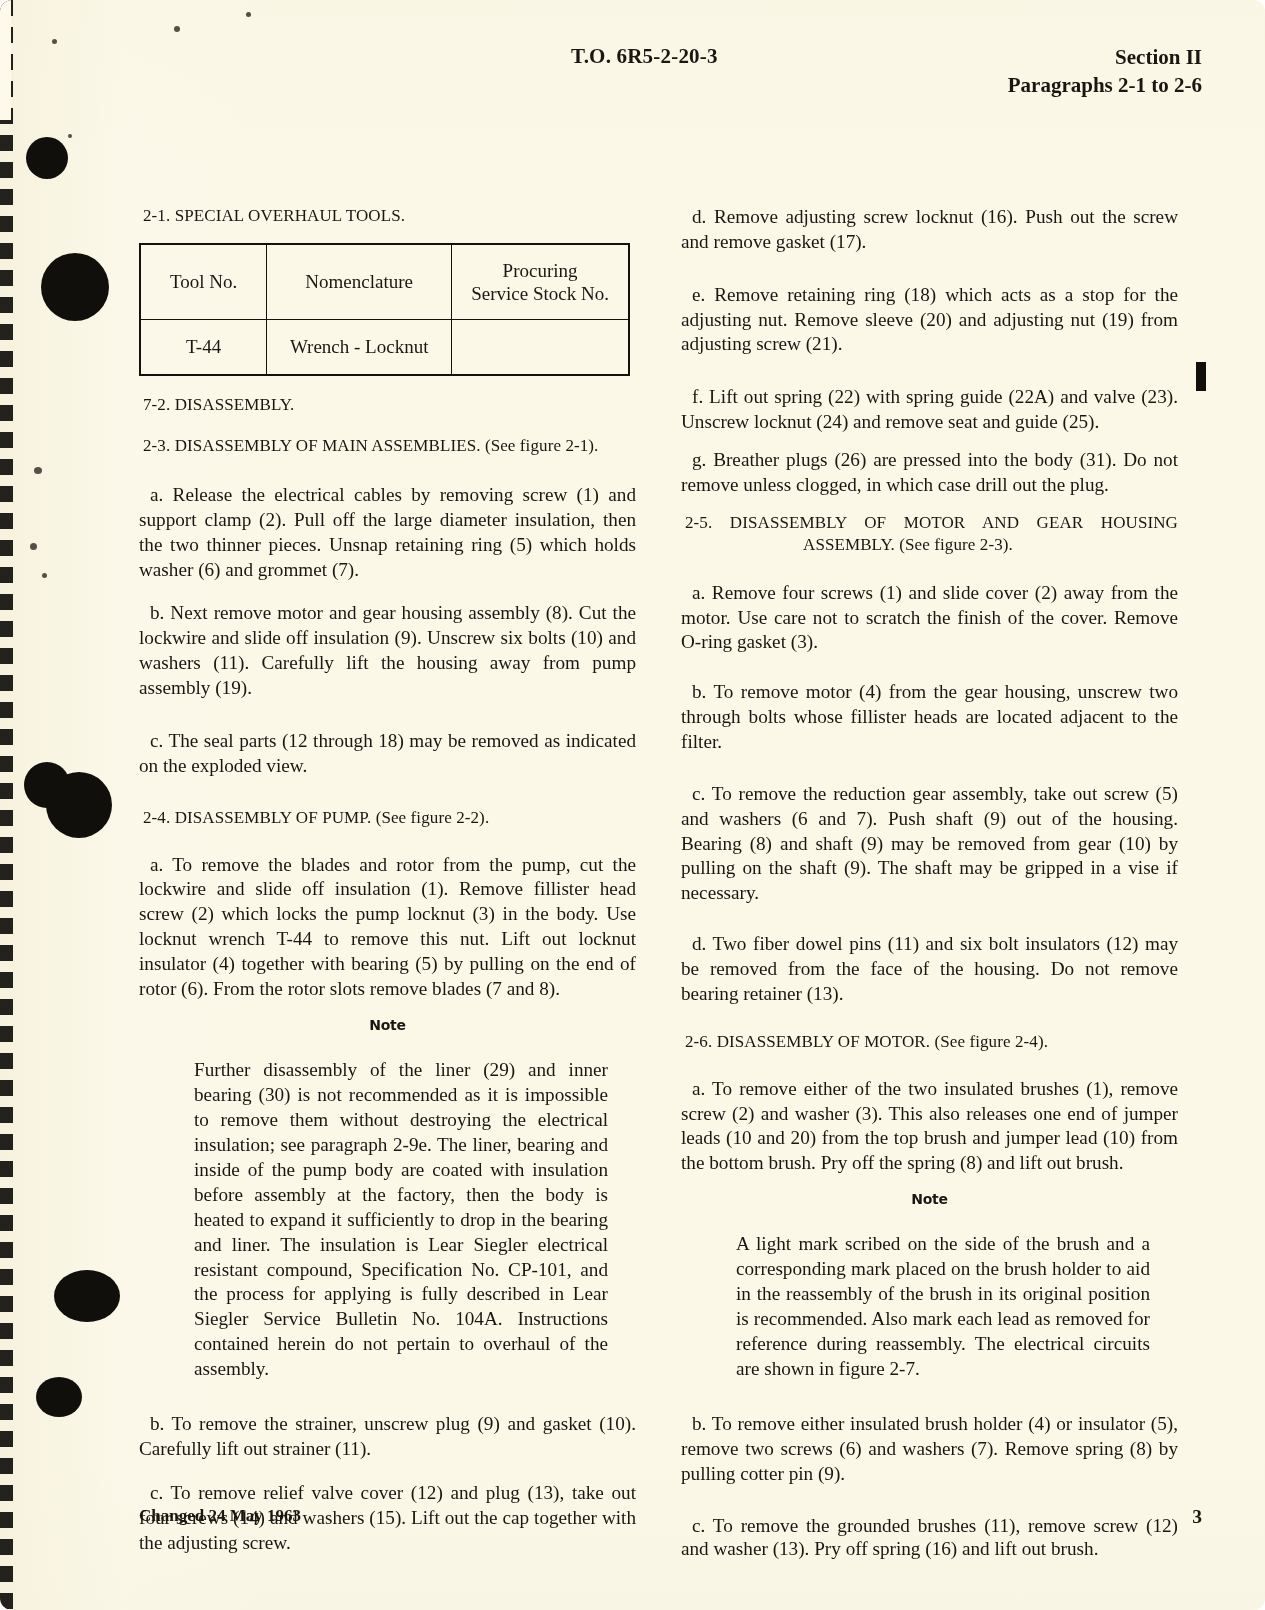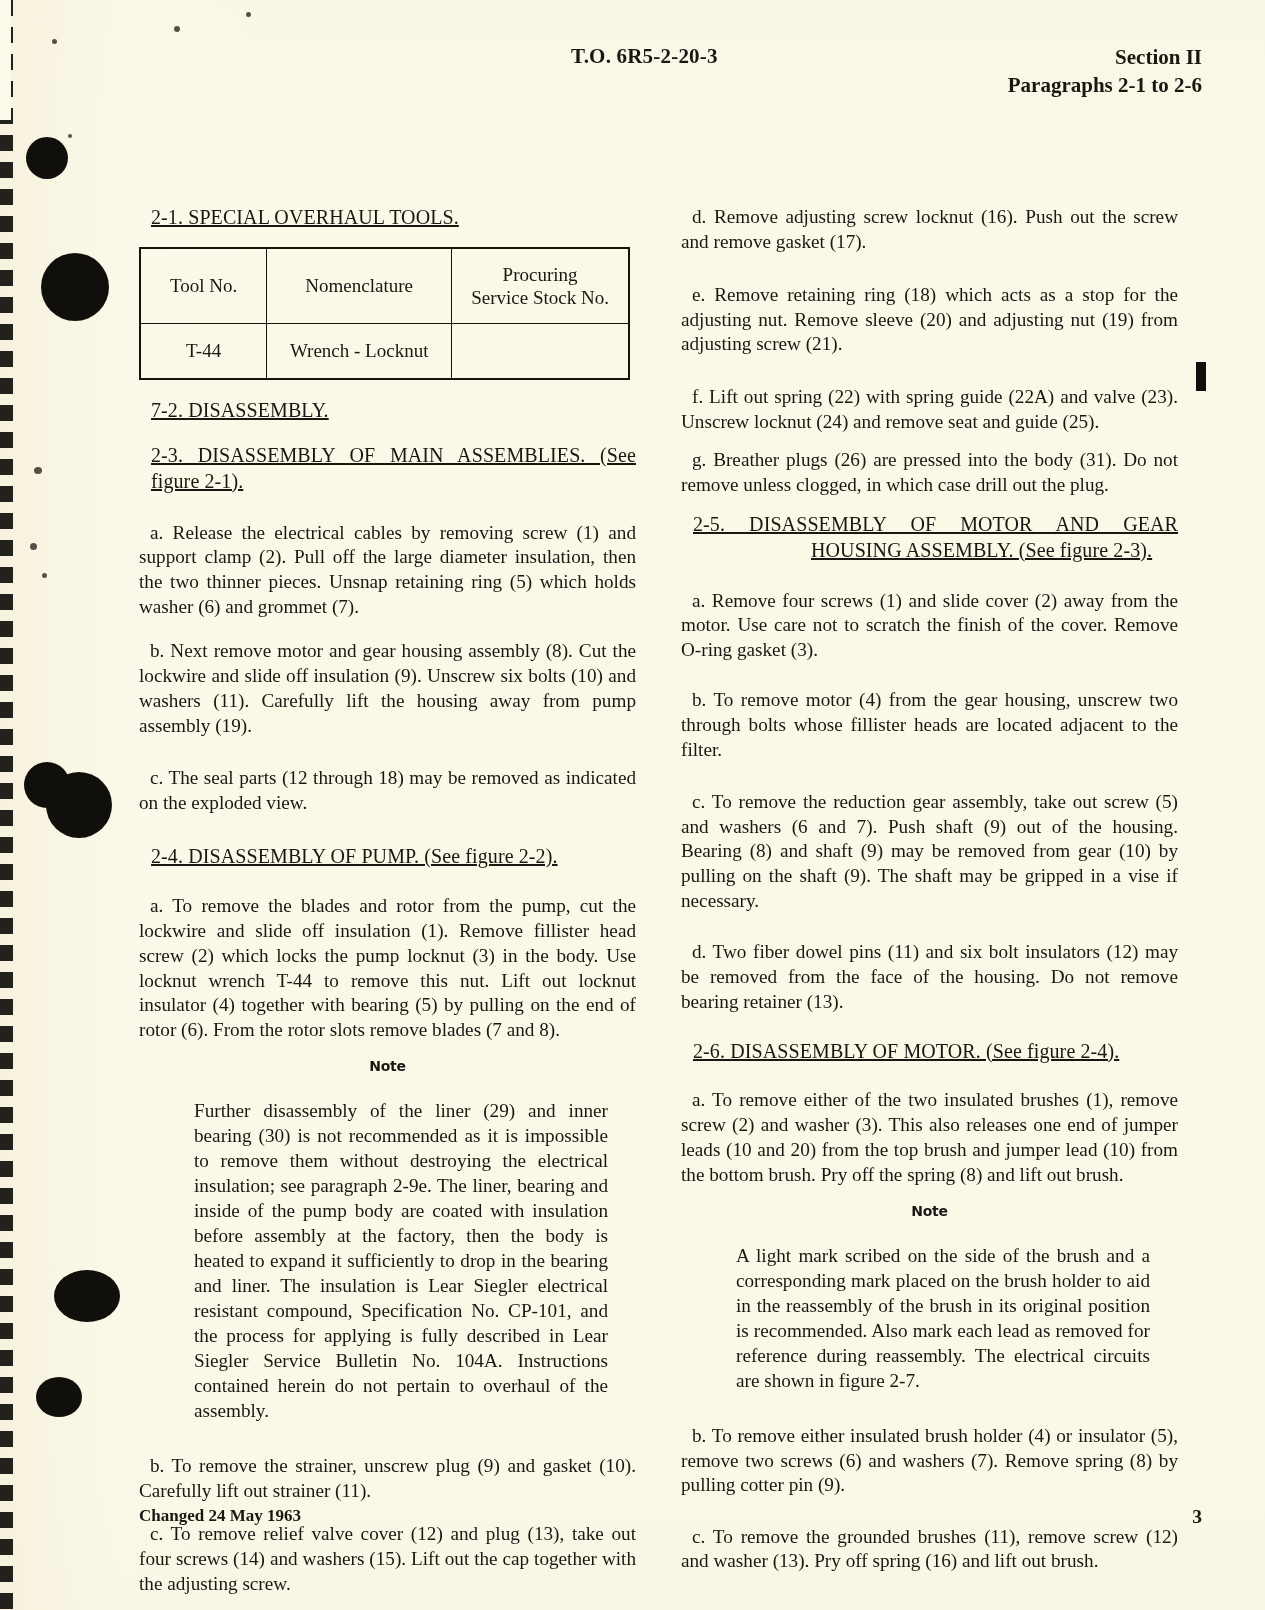--- a/index.html
+++ b/index.html
@@ -9,20 +9,21 @@
   }
 
   #page {
     position: relative;
     width: 1265px;
     height: 1610px;
     background: #fbf8e8;
     overflow: hidden;
     font-family: "Liberation Serif", "DejaVu Serif", serif;
     color: #1a1713;
+    border-radius: 12px;
   }
 
   
   .paper-tint {
     position: absolute;
     inset: 0;
     background:
       linear-gradient(90deg, rgba(246,241,220,0.85) 0px, rgba(252,250,238,0.2) 120px, rgba(255,253,243,0) 300px),
       linear-gradient(180deg, rgba(250,246,228,0.7) 0px, rgba(255,254,246,0) 180px),
       linear-gradient(0deg, rgba(248,244,226,0.6) 0px, rgba(255,254,246,0) 160px);
@@ -97,27 +98,26 @@
     margin: 0 0 19px 0;
     text-align: justify;
     text-justify: inter-word;
     font-family: Liberation Serif, serif;
   }
   p.body.tight { margin-bottom: 13px; }
   p.body.loose { margin-bottom: 28px; }
   p.lettered { text-indent: 11px; }
 
   h4.sect {
-    margin: 0 0 19px 12px;
-    font-size: 20px;
+    margin: 0 0 19px 4px;
+    font-size: 17px;
     font-weight: 400;
     line-height: 1.295;
     text-align: justify;
     letter-spacing: .1px;
-    text-decoration: underline;
   }
   h4.sect.hang {
     padding-left: 118px;
     text-indent: -118px;
   }
   h4.sect.nj { text-align: left; }
 
   
   .tools-table {
     border-collapse: collapse;

